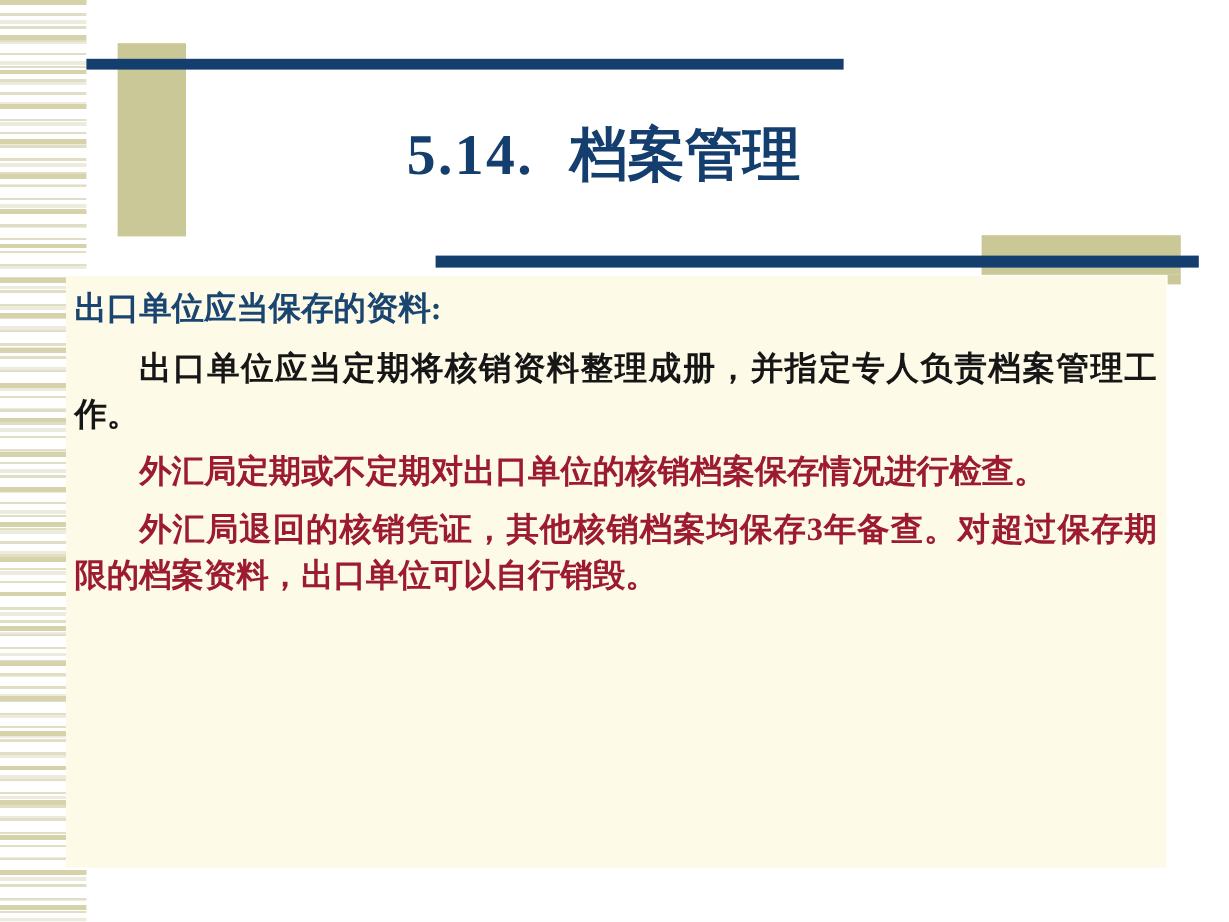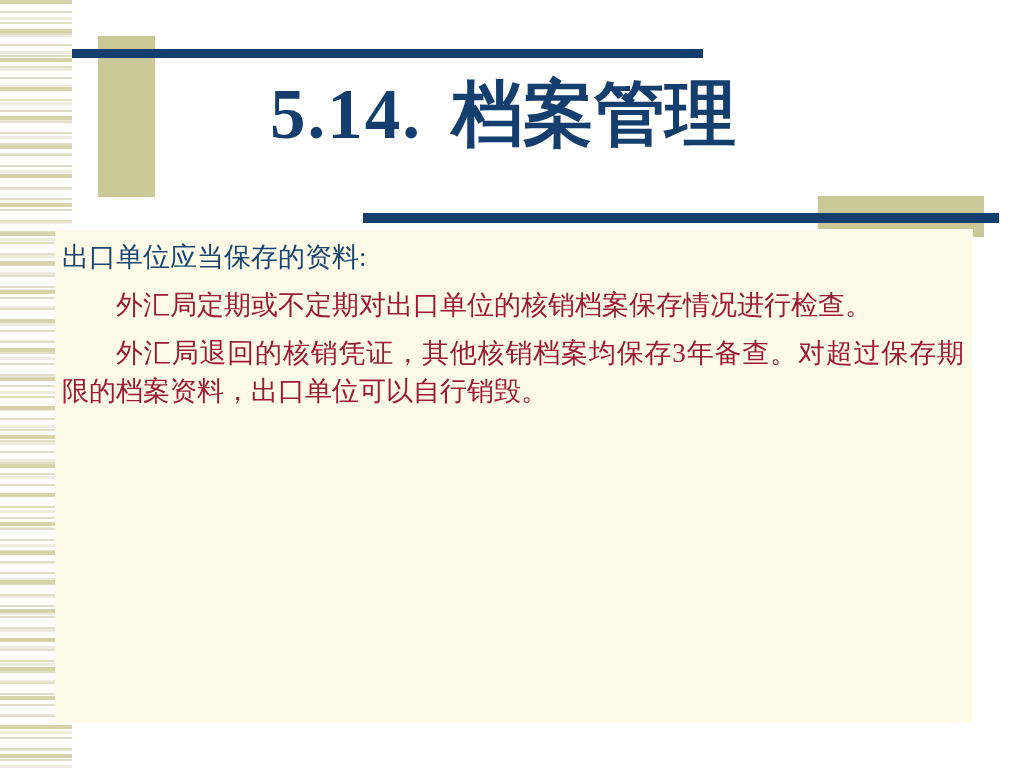--- a/index.html
+++ b/index.html
@@ -57,44 +57,44 @@
   }
   .accent-tab-right {
     position: absolute;
     left: 973px; top: 229px;
     width: 11px; height: 8px;
     background: #cbc897;
     z-index: 1;
   }
   .slide-title {
     position: absolute;
-    left: 0; top: 72px;
+    left: 0; top: 88px;
     width: 1006px;
     text-align: center;
     z-index: 2;
     color: #143e6d;
     font-weight: bold;
-    font-size: 71px;
+    font-size: 48px;
     line-height: 84px;
     white-space: nowrap;
   }
   .slide-title .title-number { margin-right: 30px; letter-spacing: 2px; }
   .content-panel {
     position: absolute;
     left: 55px; top: 230px;
     width: 917px; height: 493px;
     background: #fdfae8;
     z-index: 2;
     padding: 4px 8px 0 7px;
     overflow: hidden;
   }
   .content-panel p {
     font-size: 27px;
     line-height: 38px;
-    font-weight: normal;
+    font-weight: bold;
     color: #161616;
     text-align: justify;
   }
   .content-panel .heading {
     margin-top: 4px;
     color: #1a4570;
     text-indent: 0;
   }
   .content-panel .para {
     margin-top: 12px;
@@ -115,17 +115,18 @@
   <div class="slide-title">
     <span class="title-number">5.14.</span><span class="title-text">档案管理</span>
   </div>
 
   <div class="rule-bottom"></div>
   <div class="accent-block-right"></div>
   <div class="accent-tab-right"></div>
 
   <div class="content-panel">
     <p class="heading">出口单位应当保存的资料:</p>
+    <p class="para">出口单位应当定期将核销资料整理成册，并指定专人负责档案管理工作。</p>
     <p class="para red">外汇局定期或不定期对出口单位的核销档案保存情况进行检查。</p>
     <p class="para red">外汇局退回的核销凭证，其他核销档案均保存3年备查。对超过保存期限的档案资料，出口单位可以自行销毁。</p>
   </div>
 
 </div>
 
 </body></html>

